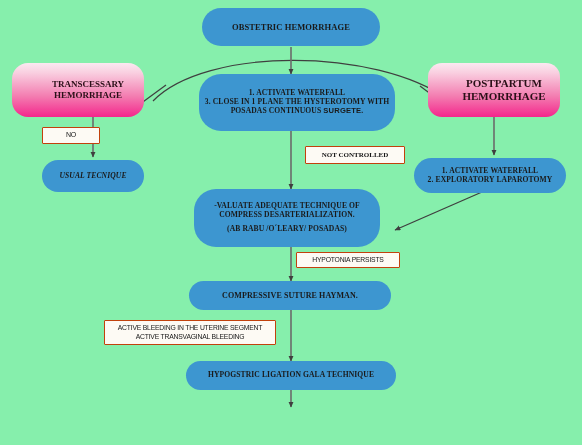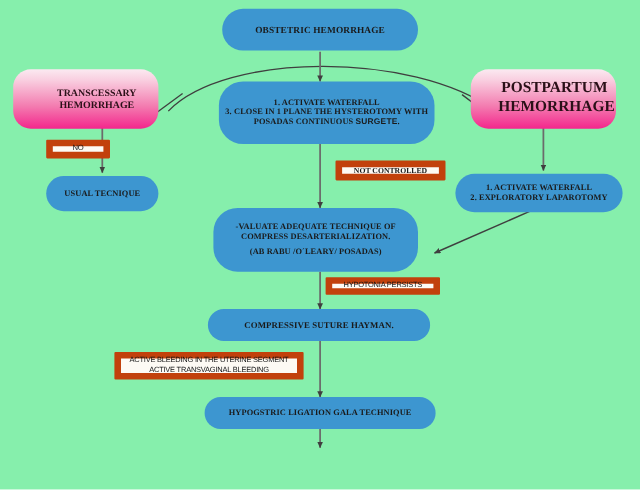--- a/index.html
+++ b/index.html
@@ -44,21 +44,21 @@
   .node-pink {
     background: linear-gradient(to bottom, #fbe9f1 0%, #f9cfe0 18%, #f37cb0 62%, #f4268c 100%);
     border-radius: 16px;
     font-family: "Liberation Serif", serif;
     font-weight: bold;
     color: #2b1018;
     padding-left: 20px;
   }
   .node-note {
     background: #fdfaf4;
-    border: 6px solid #c2410c;
+    border: 1px solid #c2410c;
     border-radius: 1px;
     font-family: "Liberation Serif", serif;
     font-weight: bold;
     color: #161616;
   }
   .node-note.sans {
     font-family: "Liberation Sans", sans-serif;
     font-weight: normal;
     letter-spacing: -0.2px;
   }
@@ -122,42 +122,42 @@
     </div>
   </div>
 
   <div class="node node-pink" style="left:12px; top:63px; width:132px; height:54px; font-size:9px;">
     <div class="node-inner">
       <span class="line">TRANSCESSARY</span>
       <span class="line">HEMORRHAGE</span>
     </div>
   </div>
 
-  <div class="node node-pink" style="left:428px; top:63px; width:132px; height:54px; font-size:14px;">
+  <div class="node node-pink" style="left:428px; top:63px; width:132px; height:54px; font-size:11px;border-radius:14px;">
     <div class="node-inner">
       <span class="line">POSTPARTUM</span>
       <span class="line">HEMORRHAGE</span>
     </div>
   </div>
 
   <div class="node node-blue" style="left:199px; top:74px; width:196px; height:57px; font-size:7.6px;">
     <div class="node-inner">
       <span class="line">1. ACTIVATE WATERFALL</span>
       <span class="line">3. CLOSE IN 1 PLANE THE HYSTEROTOMY WITH</span>
       <span class="line"><span>POSADAS CONTINUOUS </span><span class="sans-run">SURGETE</span><span>.</span></span>
     </div>
   </div>
 
   <div class="node node-note sans" style="left:42px; top:127px; width:58px; height:17px; font-size:7px;">
     <div class="node-inner">
       <span class="line">NO</span>
     </div>
   </div>
 
-  <div class="node node-blue" style="left:42px; top:160px; width:102px; height:32px; font-size:7.6px;">
+  <div class="node node-blue" style="left:42px; top:160px; width:102px; height:32px; font-size:7.6px;font-style:italic;">
     <div class="node-inner">
       <span class="line">USUAL TECNIQUE</span>
     </div>
   </div>
 
   <div class="node node-note" style="left:305px; top:146px; width:100px; height:18px; font-size:7px;">
     <div class="node-inner">
       <span class="line">NOT CONTROLLED</span>
     </div>
   </div>

